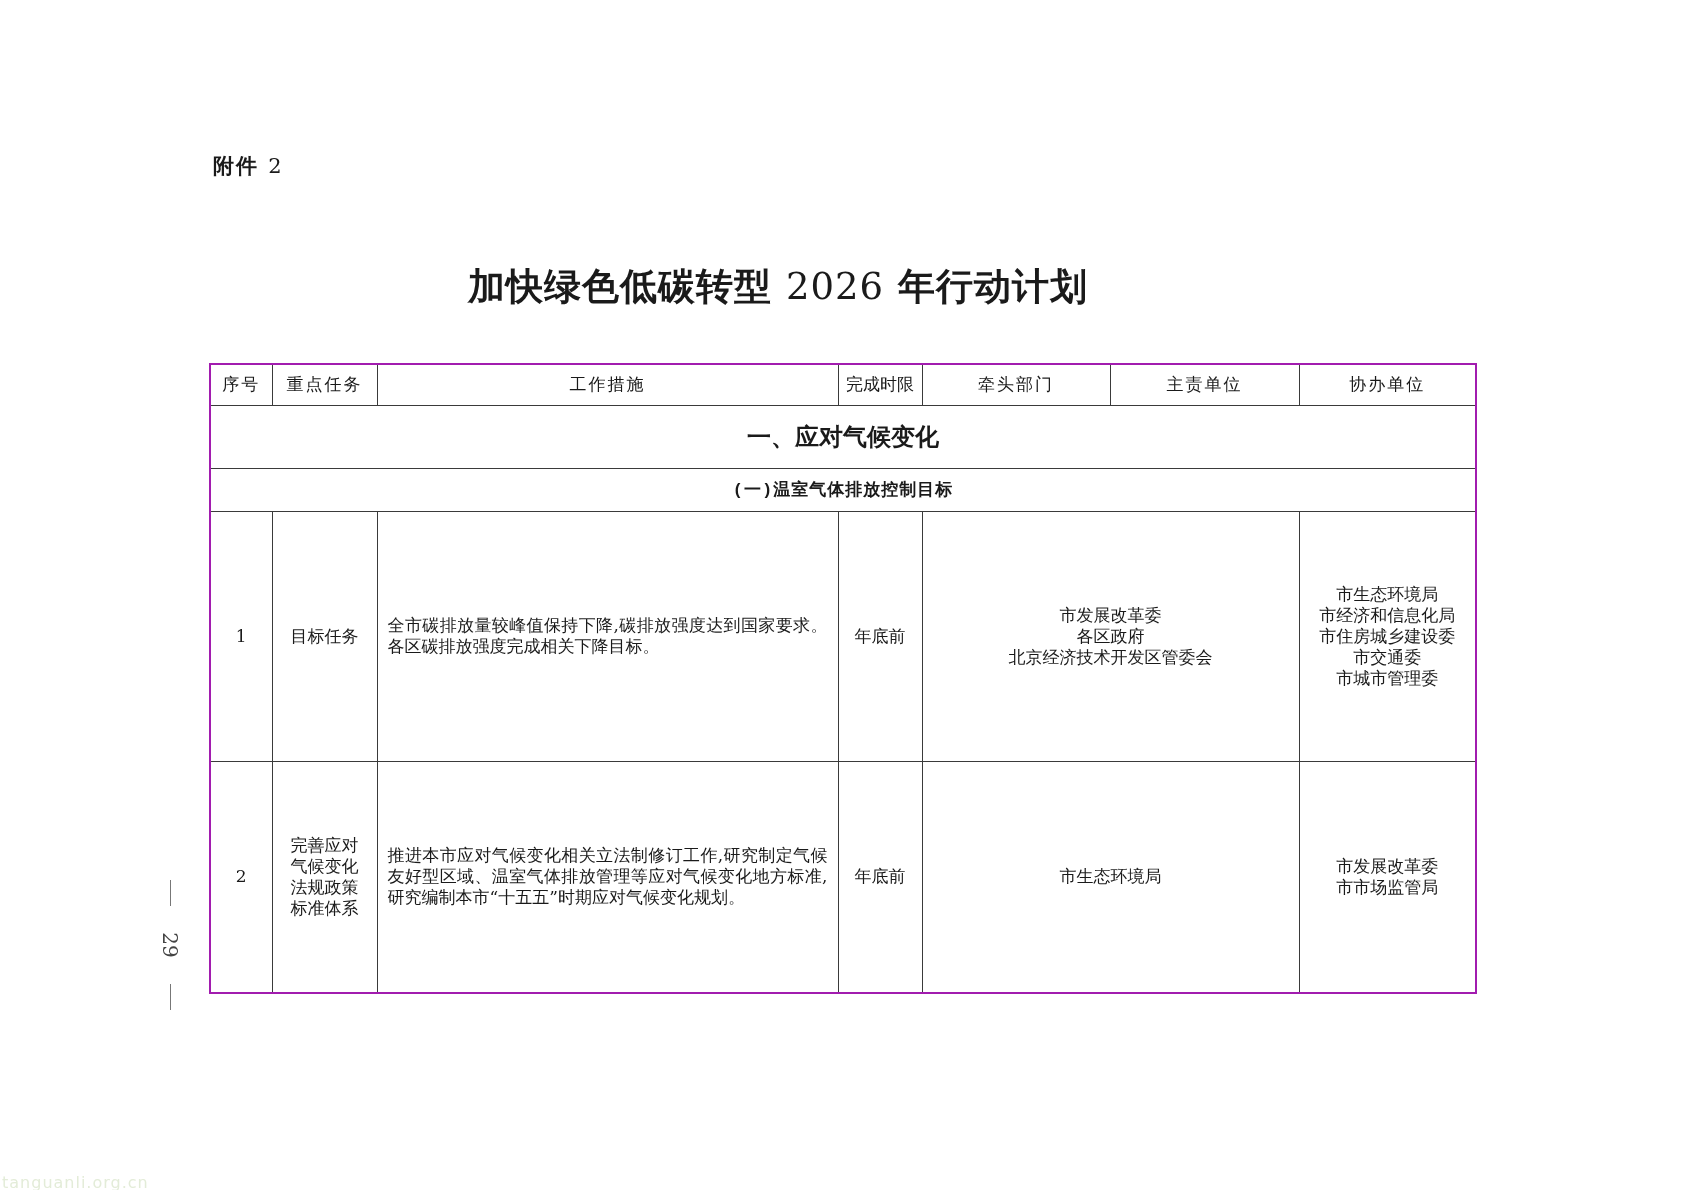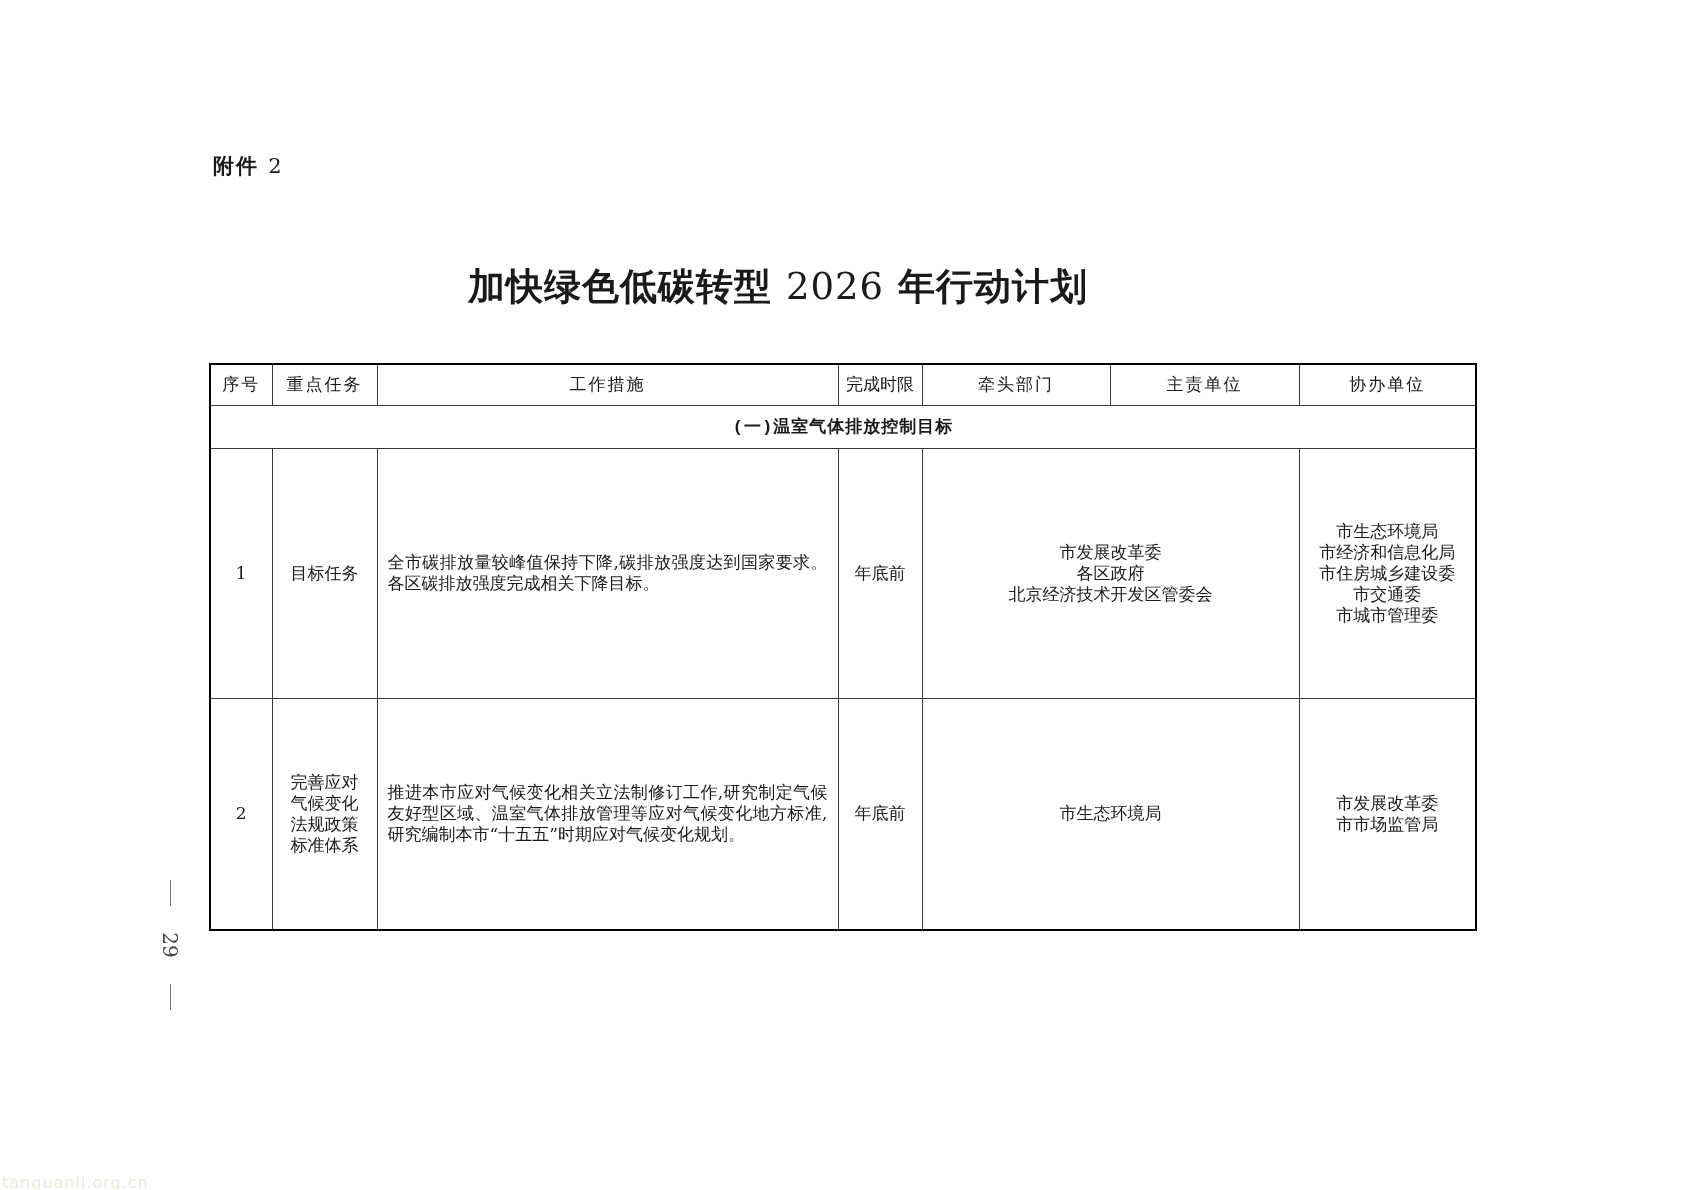--- a/index.html
+++ b/index.html
@@ -16,21 +16,21 @@
     .doc-title {
       position: absolute; left: 0; width: 1508px; top: 262px; text-align: center;
       font-family: "DejaVu Sans", "Liberation Sans", sans-serif;
       font-size: 37px; font-weight: bold; letter-spacing: 1px; margin-left: 24px;
     }
     .doc-title .yr { font-family: "DejaVu Serif", serif; font-weight: normal; }
 
     table.plan {
       position: absolute; left: 209px; top: 363px; width: 1266px;
       border-collapse: collapse; table-layout: fixed;
-      border: 2px solid #000000;
+      border: 2px solid #a21caf;
     }
     table.plan td, table.plan th {
       border: 1.5px solid #3a3a3a; vertical-align: middle; text-align: center;
     }
     table.plan th {
       height: 41px; font-family: "DejaVu Sans", "Liberation Sans", sans-serif;
       font-weight: normal; font-size: 17px; letter-spacing: 2px;
     }
     .sec-row td {
       height: 63px; font-family: "DejaVu Sans", "Liberation Sans", sans-serif;
@@ -90,20 +90,23 @@
       <th>序号</th>
       <th>重点任务</th>
       <th>工作措施</th>
       <th style="letter-spacing:0">完成时限</th>
       <th>牵头部门</th>
       <th>主责单位</th>
       <th>协办单位</th>
     </tr>
   </thead>
   <tbody>
+    <tr class="sec-row">
+      <td colspan="7">一、应对气候变化</td>
+    </tr>
     <tr class="sub-row">
       <td colspan="7">(一)温室气体排放控制目标</td>
     </tr>
     <tr class="data-row r1">
       <td>1</td>
       <td class="task">
         <span class="line">目标任务</span>
       </td>
       <td class="measure">全市碳排放量较峰值保持下降,碳排放强度达到国家要求。各区碳排放强度完成相关下降目标。</td>
       <td>年底前</td>

